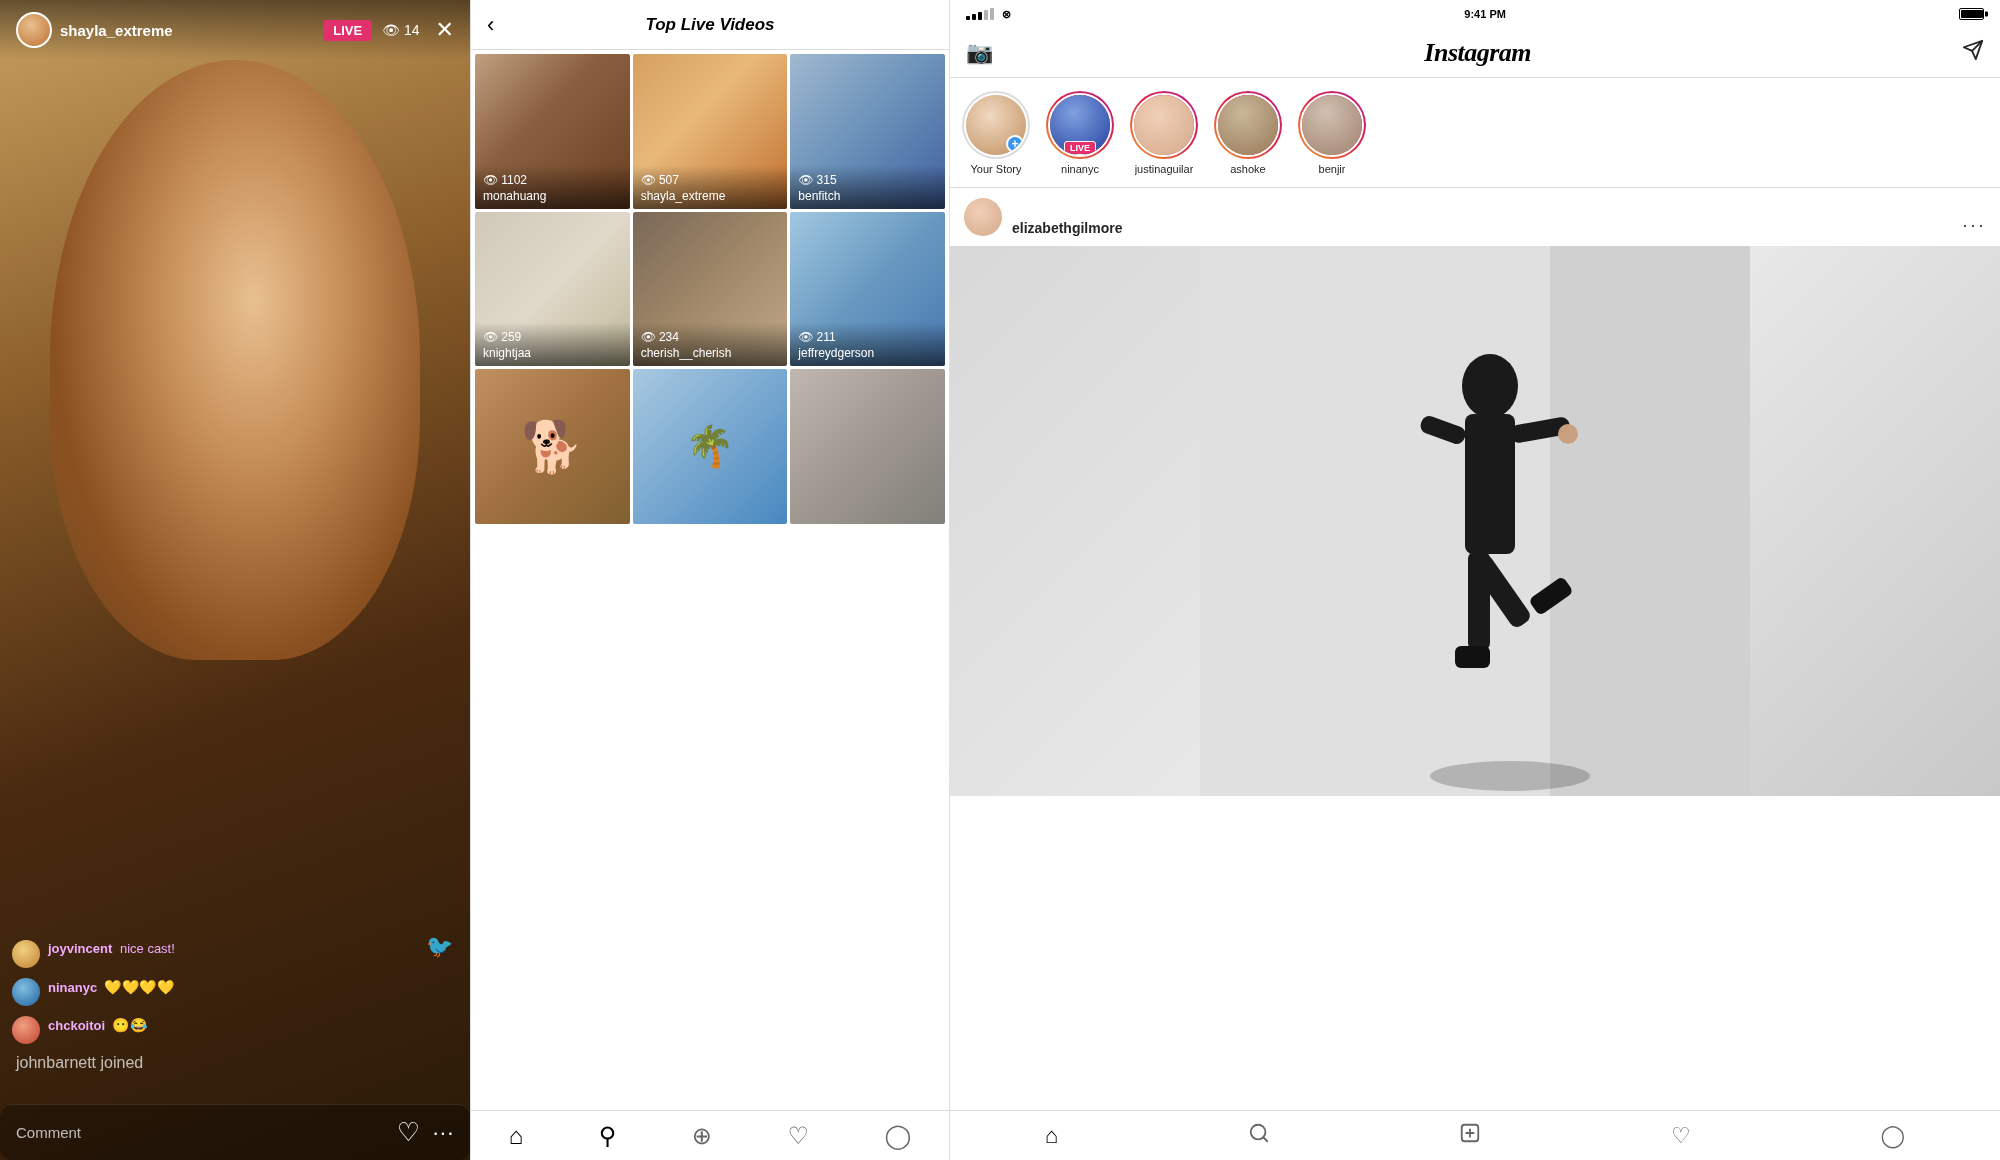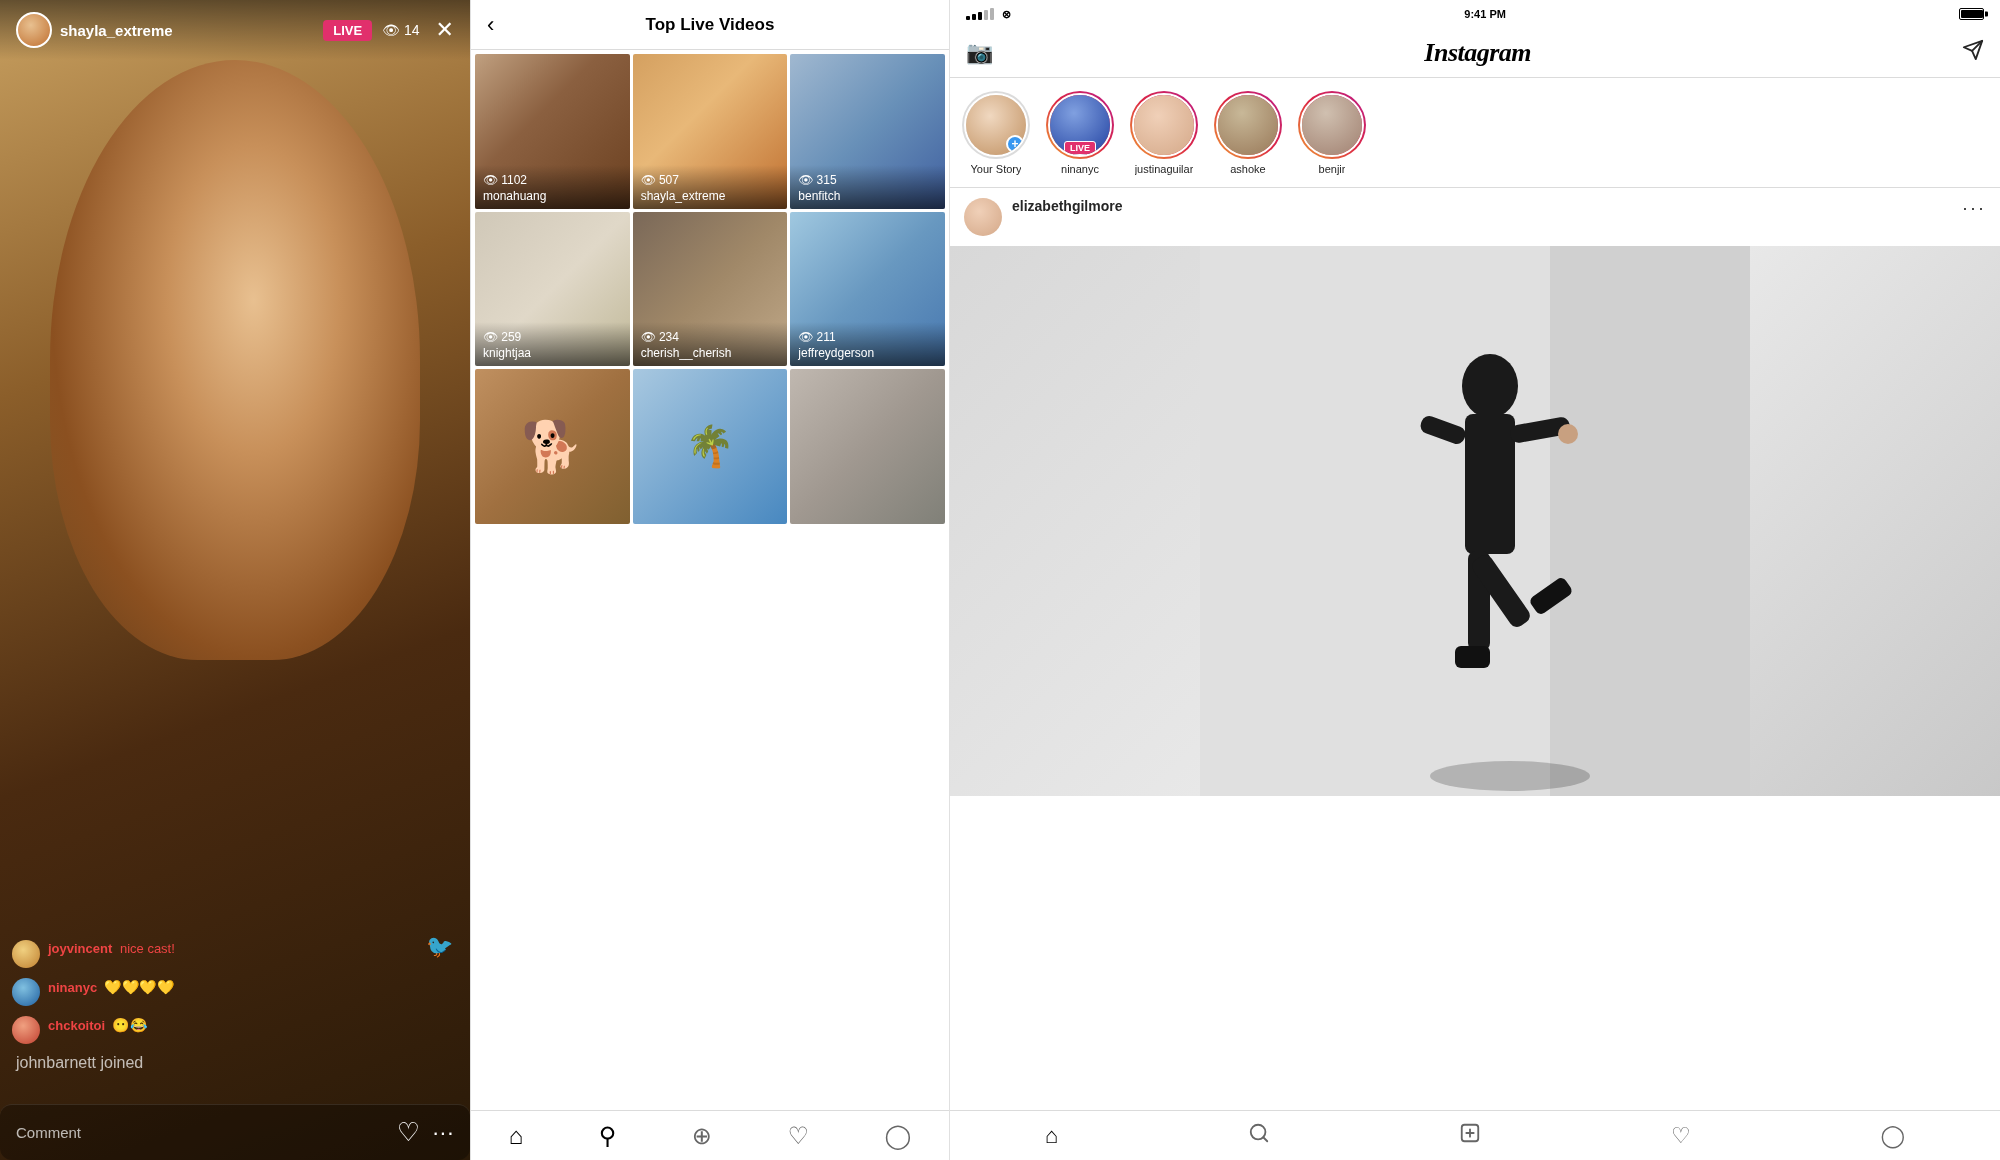--- a/index.html
+++ b/index.html
@@ -105,21 +105,21 @@
       width: 28px;
       height: 28px;
       border-radius: 50%;
       margin-right: 8px;
       flex-shrink: 0;
     }
     .comment-avatar.av1 { background: radial-gradient(circle at 40% 35%, #f0d080, #c08030); }
     .comment-avatar.av2 { background: radial-gradient(circle at 40% 35%, #80c0e0, #2060a0); }
     .comment-avatar.av3 { background: radial-gradient(circle at 40% 35%, #f0a080, #c04030); }
     .comment-text {
-      color: #ef4444;
+      color: #f0abfc;
       font-size: 13px;
       line-height: 1.4;
     }
     .comment-text .cn {
       font-weight: 700;
       margin-right: 4px;
     }
     .comment-text .emoji { font-size: 14px; }
     .joined-notice {
       color: rgba(255,255,255,0.7);
@@ -237,20 +237,21 @@
       cursor: pointer;
       margin-right: 8px;
     }
     #panel-top-live .nav-bar .title {
       position: absolute;
       left: 50%;
       transform: translateX(-50%);
       font-size: 17px;
       font-weight: 600;
       color: #000;
+      font-style: italic;
     }
 
     #panel-top-live .grid-area {
       flex: 1;
       overflow-y: auto;
       padding: 4px;
     }
     .grid-row {
       display: flex;
       gap: 3px;
@@ -409,21 +410,21 @@
       color: #fff;
       font-size: 9px;
       font-weight: 700;
       padding: 1px 5px;
       border-radius: 3px;
       border: 1px solid #fff;
     }
 
     #panel-feed .post-header {
       display: flex;
-      align-items: flex-start;
+      align-items: flex-end;
       padding: 10px 14px;
     }
     .post-avatar {
       width: 38px;
       height: 38px;
       border-radius: 50%;
       background: radial-gradient(circle at 40% 35%, #f0d0b8, #d4a888);
       margin-right: 10px;
       flex-shrink: 0;
     }

